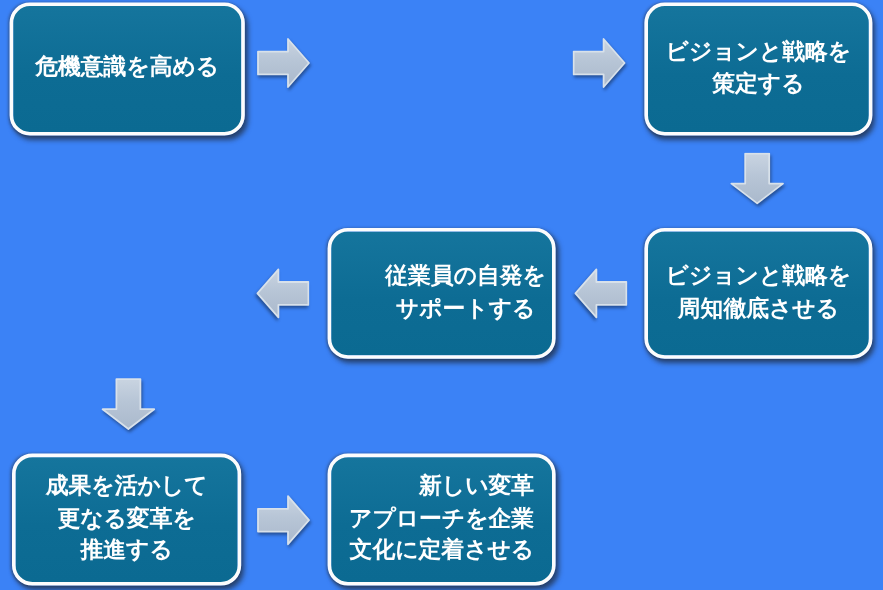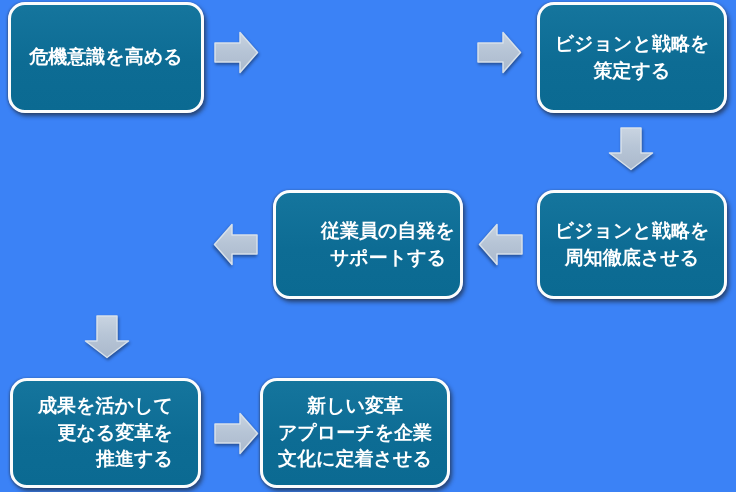--- a/index.html
+++ b/index.html
@@ -30,22 +30,22 @@
     text-align: center;
     white-space: pre-line;
   }
 
   .pos-1 { left: 8px;   top: 2px;   width: 196px; height: 111px; }
   .pos-2 { left: 273px; top: 2px;   width: 190px; height: 111px; }
   .pos-3 { left: 537px; top: 2px;   width: 190px; height: 111px; }
   .pos-4 { left: 537px; top: 190px; width: 190px; height: 109px; }
   .pos-5 { left: 273px; top: 190px; width: 190px; height: 109px; padding-left: 40px; }
   .pos-6 { left: 8px;   top: 190px; width: 196px; height: 109px; }
-  .pos-7 { left: 10px;  top: 378px; width: 191px; height: 110px; text-align: right; }
-  .pos-8 { left: 260px; top: 378px; width: 190px; height: 110px; }
+  .pos-7 { left: 10px;  top: 378px; width: 191px; height: 110px; }
+  .pos-8 { left: 273px; top: 378px; width: 190px; height: 110px; text-align: right; }
 
   .arrow {
     position: absolute;
     filter: drop-shadow(1px 2px 1.5px rgba(0,0,0,0.38));
   }
   .a-1 { left: 214px; top: 31px;  }
   .a-2 { left: 477px; top: 31px;  }
   .a-3 { left: 608px; top: 127px; }
   .a-4 { left: 478px; top: 223px; }
   .a-5 { left: 213px; top: 223px; }

